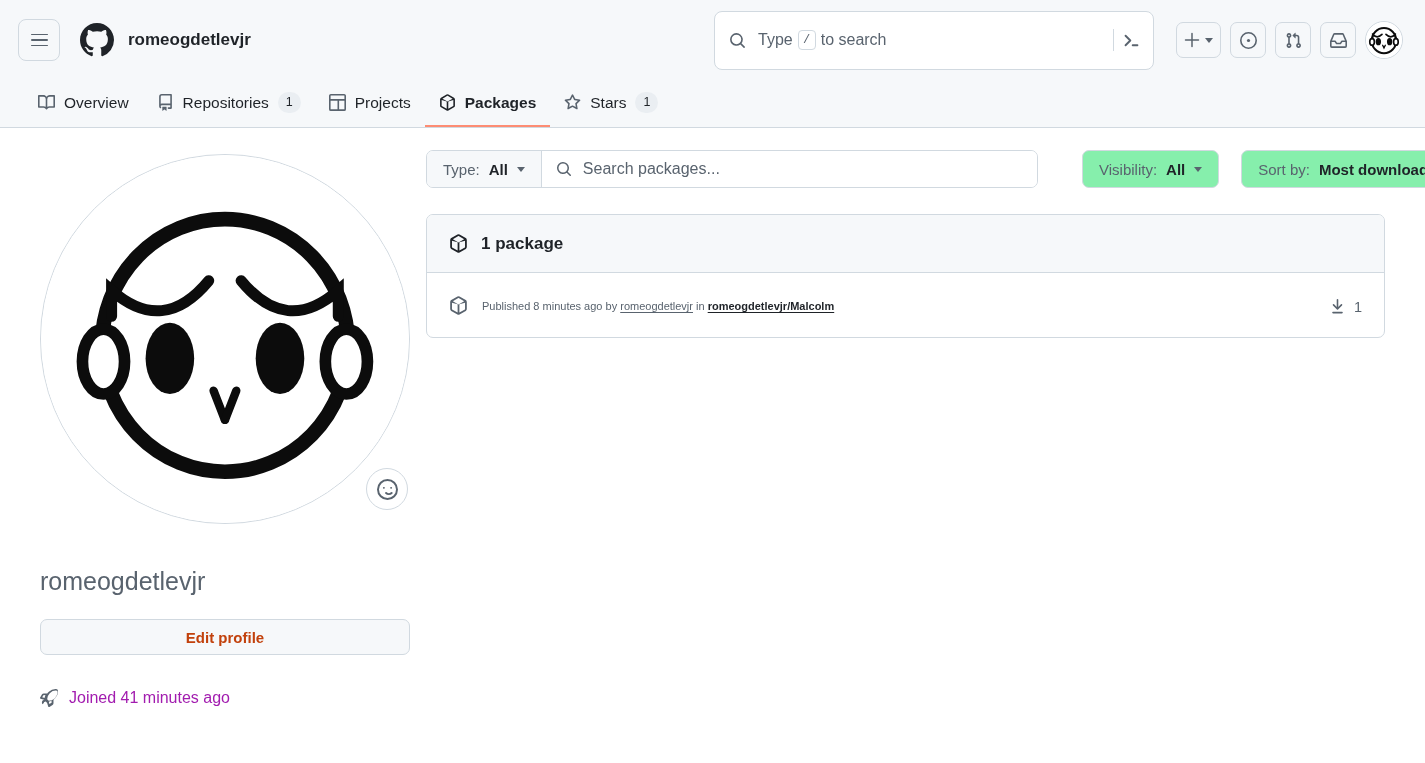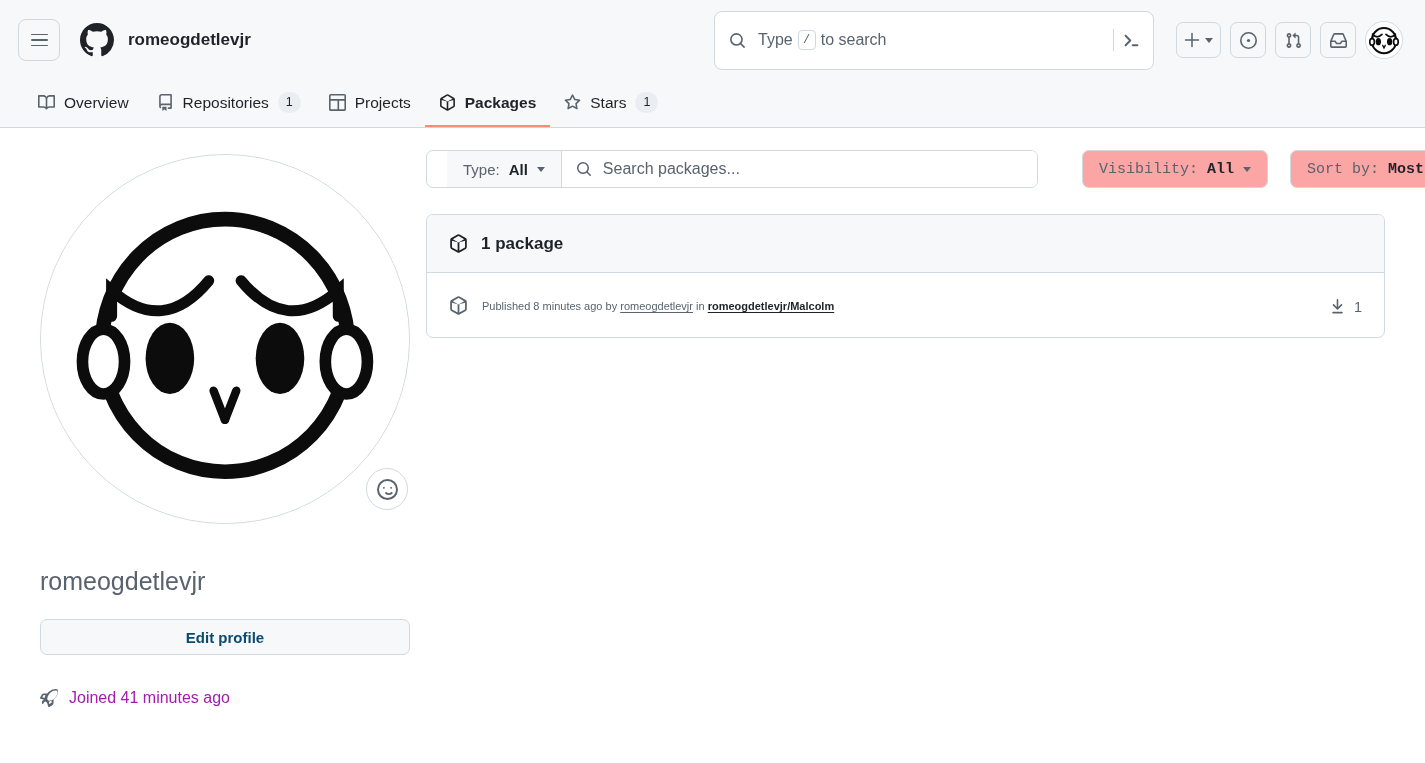--- a/index.html
+++ b/index.html
@@ -191,21 +191,21 @@
   }
   .edit-profile-btn {
     margin-top: 22px;
     width: 370px;
     height: 36px;
     border: 1px solid #d1d9e0;
     border-radius: 7px;
     background: #f6f8fa;
     font-size: 15px;
     font-weight: 600;
-    color: #0c4a6e;
+    color: #c2410c;
     display: flex; align-items: center; justify-content: center;
     cursor: pointer;
     font-family: inherit;
   }
   .joined-row {
     margin-top: 34px;
     display: flex; align-items: center; gap: 11px;
     color: #a21caf;
     font-size: 16px;
   }
@@ -225,21 +225,20 @@
   .type-search-group {
     display: flex;
     align-items: stretch;
     border: 1px solid #d1d9e0;
     border-radius: 7px;
     overflow: hidden;
     width: 612px;
     height: 38px;
     flex: none;
     background: #fff;
-    padding-left: 20px;
   }
   .type-select {
     display: flex; align-items: center; gap: 9px;
     padding: 0 16px;
     background: #f6f8fa;
     border-right: 1px solid #d1d9e0;
     font-size: 15px;
     color: #59636e;
     cursor: pointer;
     white-space: nowrap;
@@ -254,29 +253,28 @@
   }
   .pkg-search .ic { color: #59636e; display: flex; }
   .pkg-search .ph { color: #59636e; font-size: 16px; }
 
   .filter-spacer { flex: 1 1 auto; }
 
   .pill-btn {
     height: 38px;
     border: 1px solid #d1d9e0;
     border-radius: 7px;
-    background: #fca5a5;
+    background: #86efac;
     display: flex; align-items: center; gap: 9px;
     padding: 0 16px;
     font-size: 15px;
     color: #59636e;
     cursor: pointer;
     white-space: nowrap;
     flex: none;
-    font-family: Liberation Mono, monospace;
   }
   .pill-btn b { color: #1f2328; font-weight: 700; }
 
   .pkg-card {
     margin-top: 26px;
     border: 1px solid #d1d9e0;
     border-radius: 7px;
     overflow: hidden;
     background: #ffffff;
   }

